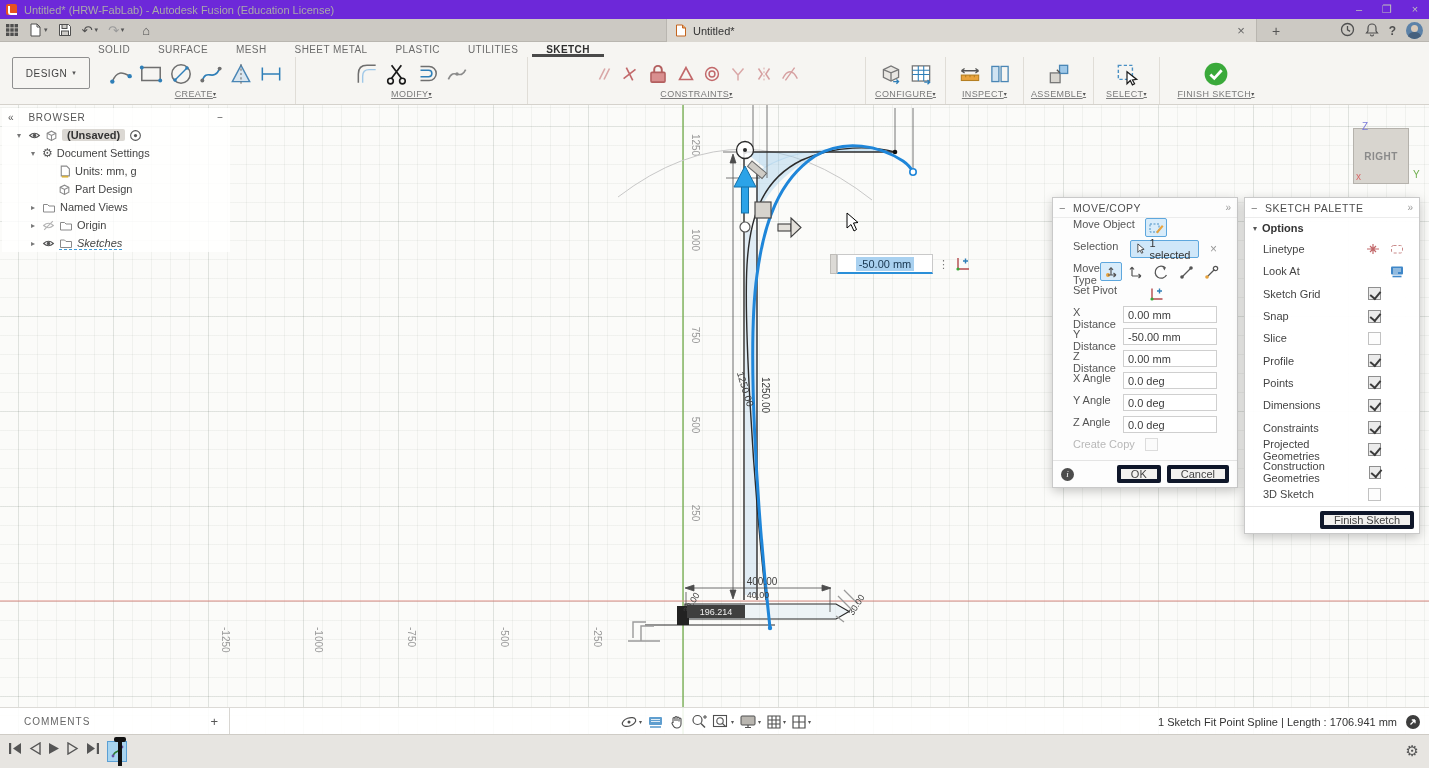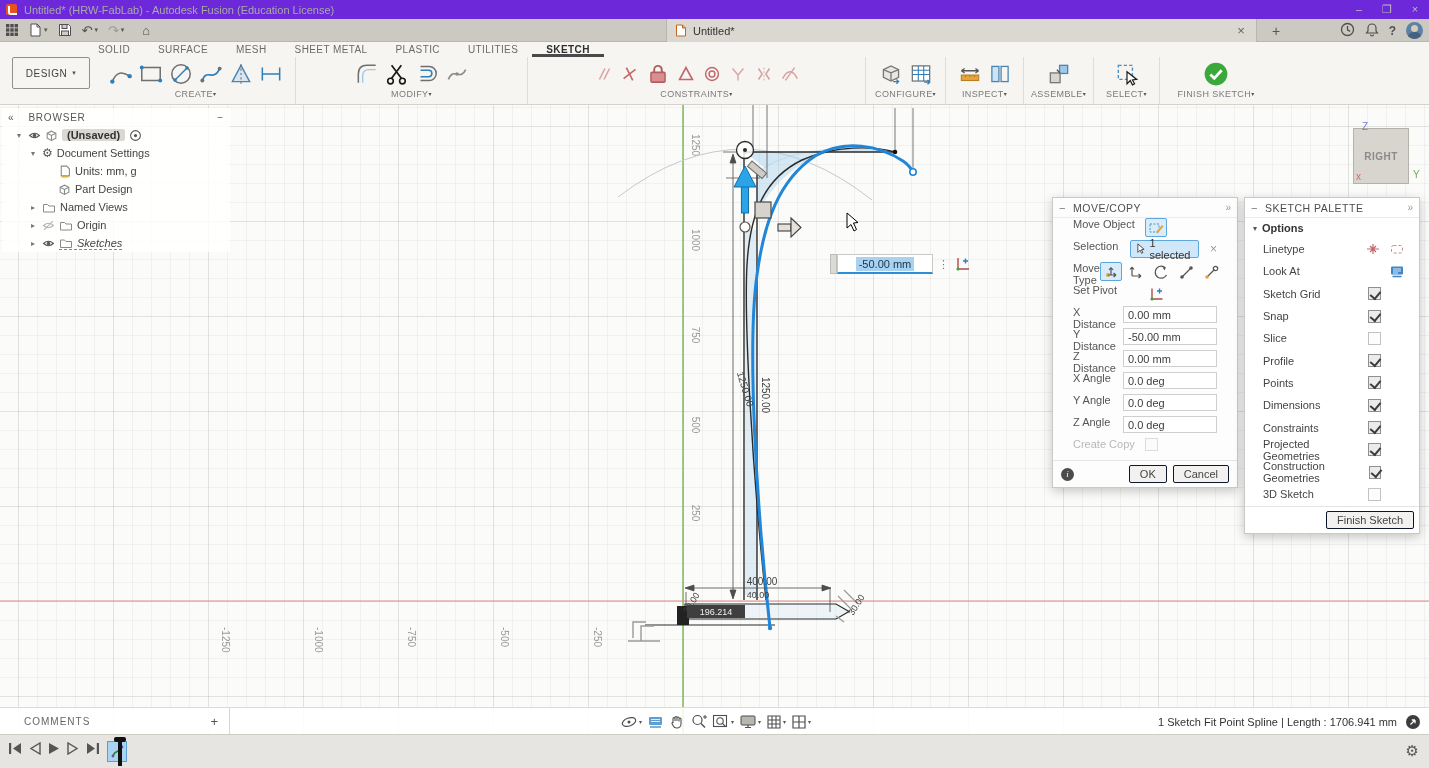--- a/index.html
+++ b/index.html
@@ -31,21 +31,21 @@
   .ribbon { position:absolute; left:0; top:42px; width:1429px; height:63px; background:#f6f5f2; border-bottom:1px solid #d5d2cc; }
   .design-btn { position:absolute; left:12px; top:15px; width:78px; height:32px; border:1px solid #8f8f8f; border-radius:2px; display:flex; align-items:center; justify-content:center; gap:5px; font-size:10px; letter-spacing:.5px; color:#3f3f3f; background:#f6f5f2; }
   .design-btn .caret{ font-size:7px; }
   .ribbon-tabs { position:absolute; left:84px; top:0; height:15px; display:flex; }
   .rtab { padding:2px 14px 0; font-size:10px; letter-spacing:.4px; color:#6b6b6b; }
   .rtab.active { color:#2f2f2f; border-bottom:3px solid #4a4a4a; font-weight:bold; }
   .ribbon-groups { position:absolute; left:96px; top:15px; right:0; bottom:0; display:flex; }
   .rgroup { display:flex; flex-direction:column; border-right:1px solid #e0ddd7; }
   .rgroup:last-child { border-right:none; }
   .ricons { flex:1; display:flex; align-items:center; justify-content:center; gap:4px; padding:1px 6px 0; }
-  .rlabel { height:15px; text-align:center; font-size:9px; letter-spacing:.4px; color:#7a7a7a; display:flex; align-items:flex-start; justify-content:center; gap:0; }
+  .rlabel { height:15px; text-align:center; font-size:9px; letter-spacing:.4px; color:#7a7a7a; display:flex; align-items:flex-start; justify-content:center; gap:0;text-decoration:underline; }
   .rlabel .caret { font-size:6px; margin-top:1px; }
   .g-create{width:200px}.g-modify{width:232px}.g-constraints{width:338px}.g-configure{width:80px}.g-inspect{width:78px}.g-insert{width:106px}.g-assemble{width:70px}.g-select{width:66px}.g-finish{width:112px}
   svg.ri { width:26px; height:26px; }
   svg.ri.sm { width:22px; height:22px; }
 
   
   .canvas { position:absolute; left:0; top:105px; width:1429px; height:629px;
     background-color:#fbfbf9;
     background-image:
       linear-gradient(to right, rgba(60,80,60,.055) 1px, transparent 1px),
@@ -98,21 +98,21 @@
   .sel-chip { height:18px; display:flex; align-items:center; gap:4px; padding:0 6px; background:#cfe7f9; border:1px solid #5ea7dd; border-radius:2px; color:#333; }
   .clear-x { margin-left:8px; color:#999; font-size:12px; }
   .drow.disabled .dlabel { color:#b8b8b8; }
   .cbx { width:13px; height:13px; border:1px solid #c2c2c2; background:#fdfdfd; position:relative; }
   .cbx.checked { background:#ebebeb; border-color:#8f8f8f; }
   .cbx.checked::after { content:""; position:absolute; left:3px; top:0.5px; width:4.5px; height:8px; border:solid #3b3b3b; border-width:0 2px 2px 0; transform:rotate(40deg); }
   .cbx.dim { border-color:#dcdcdc; background:#fbfbfb; }
   .dlg-footer { height:27px; border-top:1px solid #e4e4e4; display:flex; align-items:center; padding:0 8px; gap:6px; }
   .info-dot { width:13px; height:13px; border-radius:50%; background:#4c4c4c; color:#fff; font-size:9px; display:flex; align-items:center; justify-content:center; font-style:italic; font-family:"Liberation Serif",serif; }
   .dlg-footer .spacer { flex:1; }
-  .btn { height:18px; padding:0 10px; background:#f2f1ef; border:1px solid #0f172a; border-radius:2px; font-size:11px; color:#444; display:flex; align-items:center; }
+  .btn { height:18px; padding:0 10px; background:#f2f1ef; border:4px solid #0f172a; border-radius:2px; font-size:11px; color:#444; display:flex; align-items:center; }
 
   .palette { left:1244px; top:92px; width:176px; background:rgba(255,255,255,.95); }
   .opt-row { height:20px; display:flex; align-items:center; gap:5px; padding:0 8px; font-weight:bold; color:#333; }
   .opt-row .twisty{ font-size:8px; color:#555; }
   .prow { height:22.3px; display:flex; align-items:center; justify-content:space-between; padding:0 38px 0 10px; }
   .plabel { color:#444;padding-left:8px; }
   .picons { display:flex; gap:8px; position:absolute; right:14px; }
   .pal-footer { height:27px; border-top:1px solid #e4e4e4; display:flex; align-items:center; justify-content:flex-end; padding:0 5px; }
 
   

